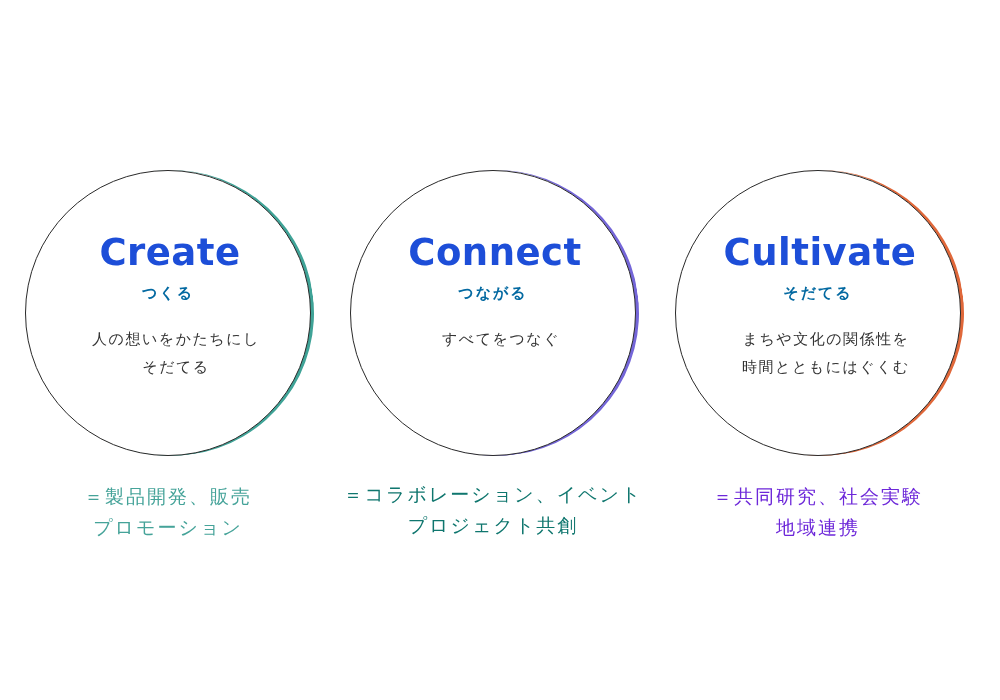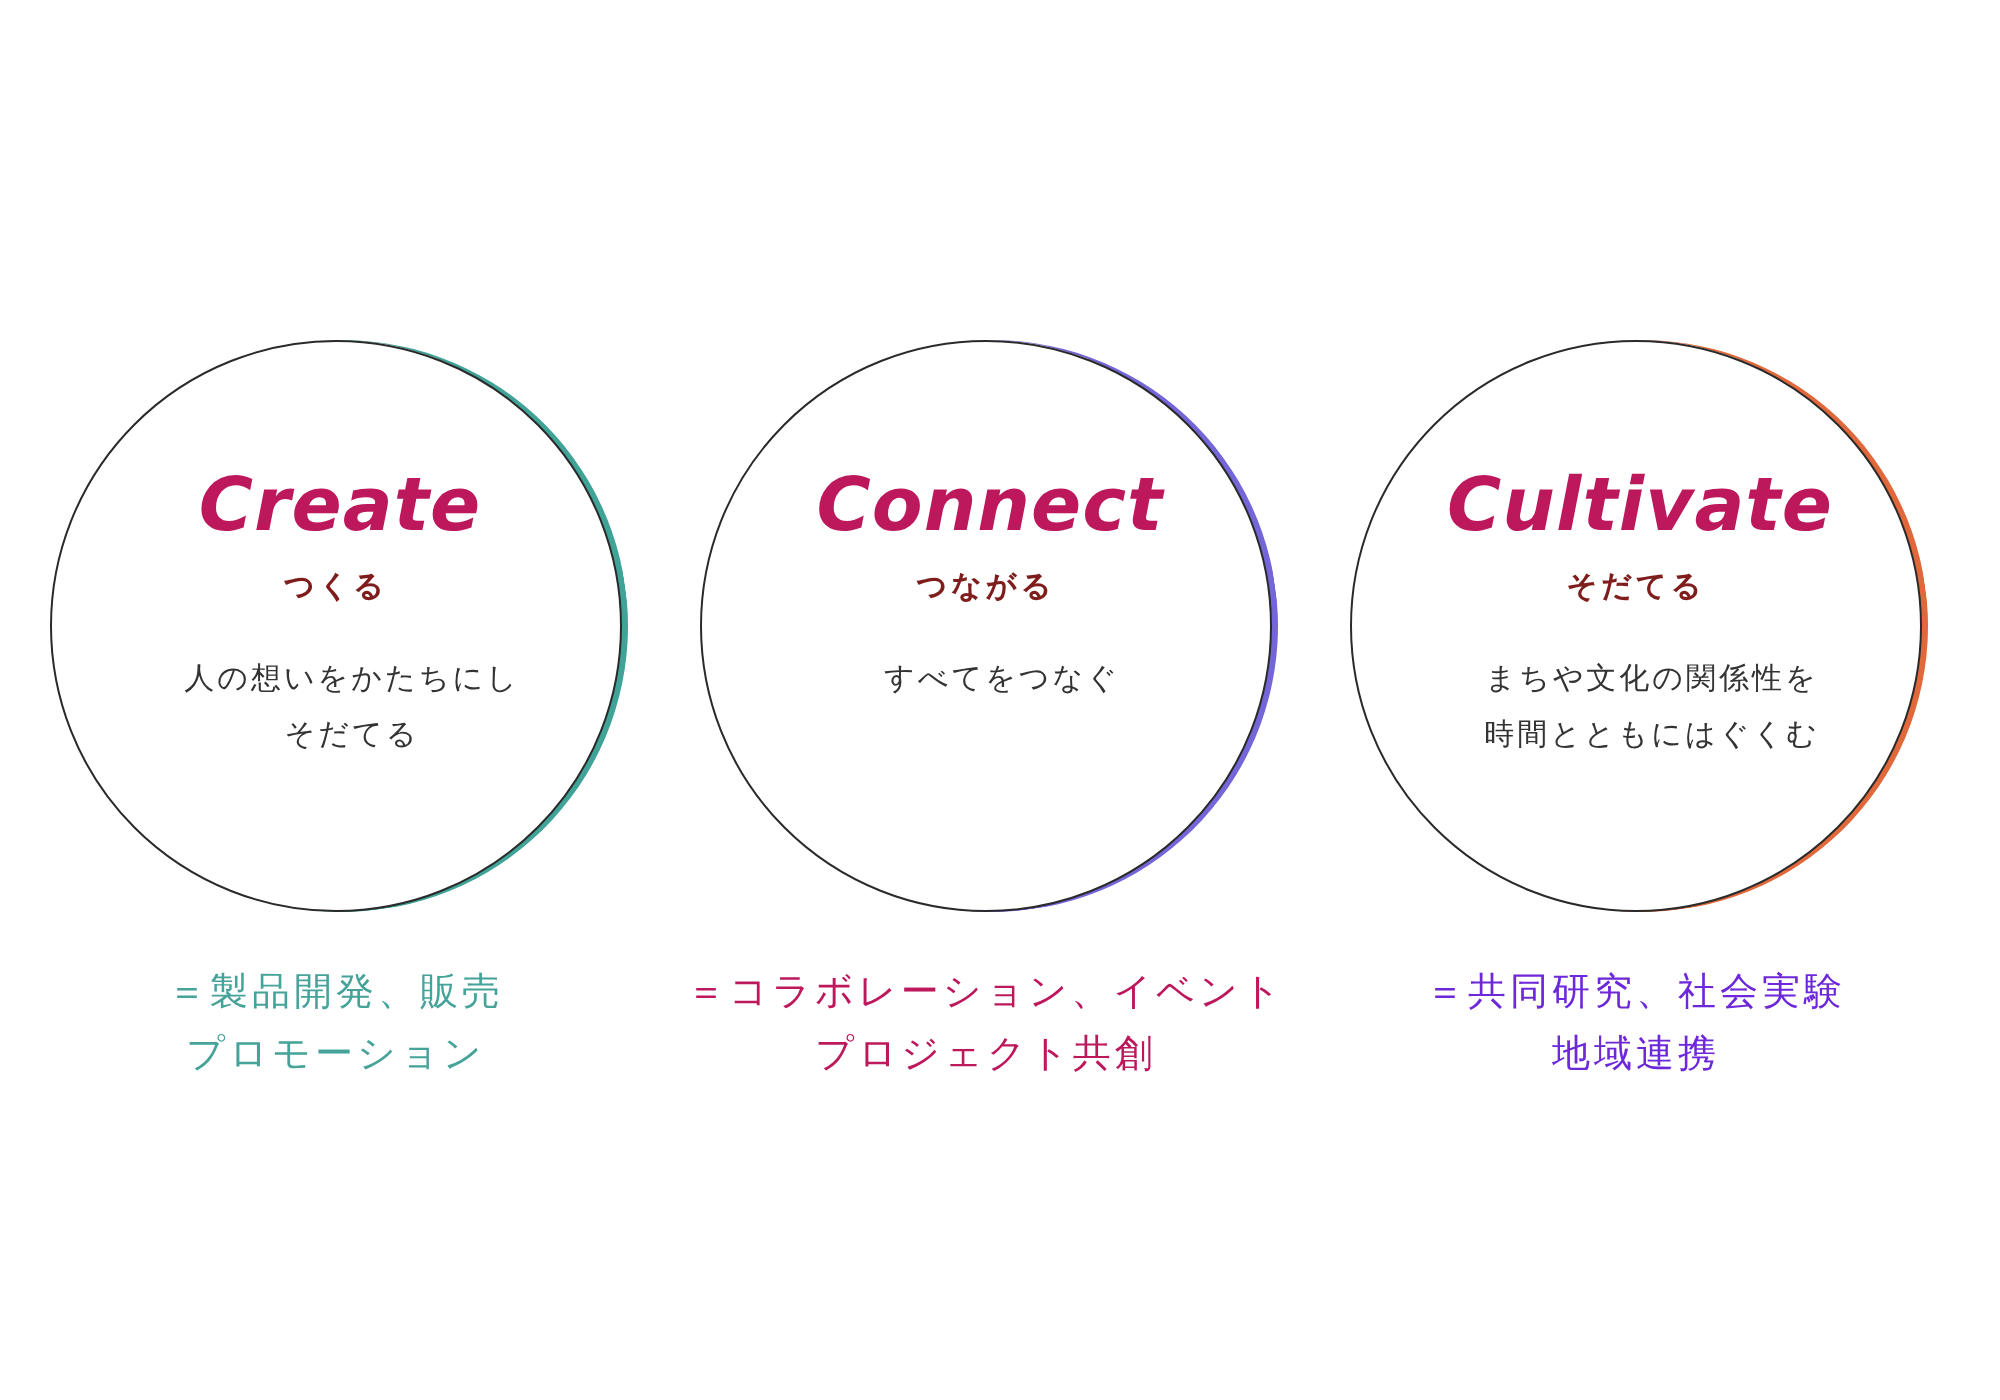--- a/index.html
+++ b/index.html
@@ -53,33 +53,32 @@
       text-align: center;
     }
     .title {
       position: absolute;
       left: 4px;
       right: 0;
       top: 64px;
       font-family: "DejaVu Sans", "Liberation Sans", sans-serif;
       font-size: 37px;
       font-weight: bold;
-      color: #be185d;
+      color: #1d4ed8;
       letter-spacing: 0.5px;
       line-height: 1;
-      font-style: italic;
     }
     .subtitle {
       position: absolute;
       left: 0;
       right: 0;
       top: 116px;
       font-size: 15px;
       font-weight: bold;
-      color: #7f1d1d;
+      color: #0369a1;
       letter-spacing: 2px;
       line-height: 1;
     }
     .body {
       position: absolute;
       left: 16px;
       right: 0;
       top: 155px;
       font-size: 15px;
       color: #333333;
@@ -106,21 +105,21 @@
     }
     #pillar-create { left: 25px; }
     #pillar-connect { left: 350px; }
     #pillar-cultivate { left: 675px; }
 
     #pillar-create .accent-ring { border-right: 5px solid #3fa397; border-bottom: 4px solid #3fa397; border-left: 0 solid transparent; border-top: 0 solid transparent; transform: rotate(-8deg); }
     #pillar-connect .accent-ring { border-right: 5px solid #7466d8; border-bottom: 4px solid #7466d8; border-left: 0 solid transparent; border-top: 0 solid transparent; transform: rotate(-8deg); }
     #pillar-cultivate .accent-ring { border-right: 5px solid #e0683a; border-bottom: 4px solid #e0683a; border-left: 0 solid transparent; border-top: 0 solid transparent; transform: rotate(-8deg); }
 
     #pillar-create .caption { color: #45a399; }
-    #pillar-connect .caption { color: #be185d; }
+    #pillar-connect .caption { color: #0f766e; font-family: Liberation Mono, monospace; }
     #pillar-cultivate .caption { color: #6d28d9; }
   </style>
 </head>
 <body>
 
 <div class="pillar" id="pillar-create">
   <div class="circle-wrap">
     <div class="accent-ring"></div>
     <div class="circle"></div>
     <div class="circle-content">

